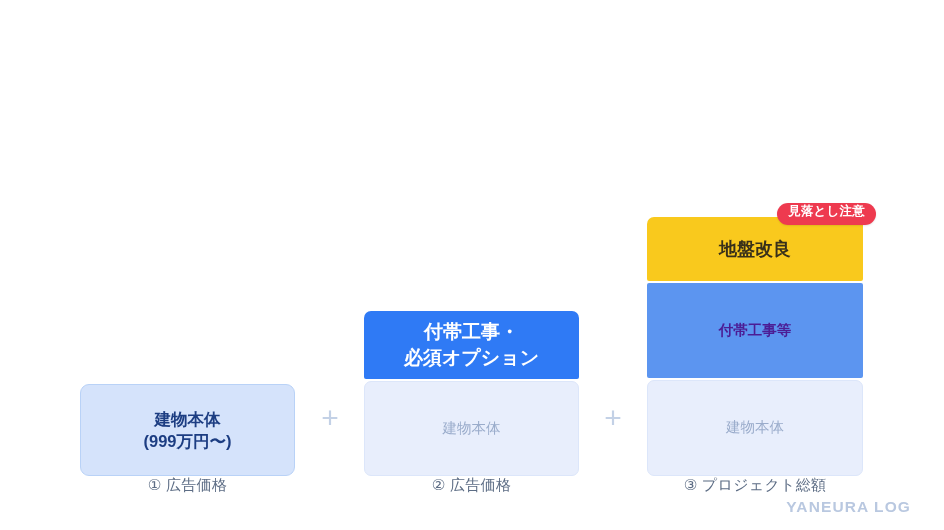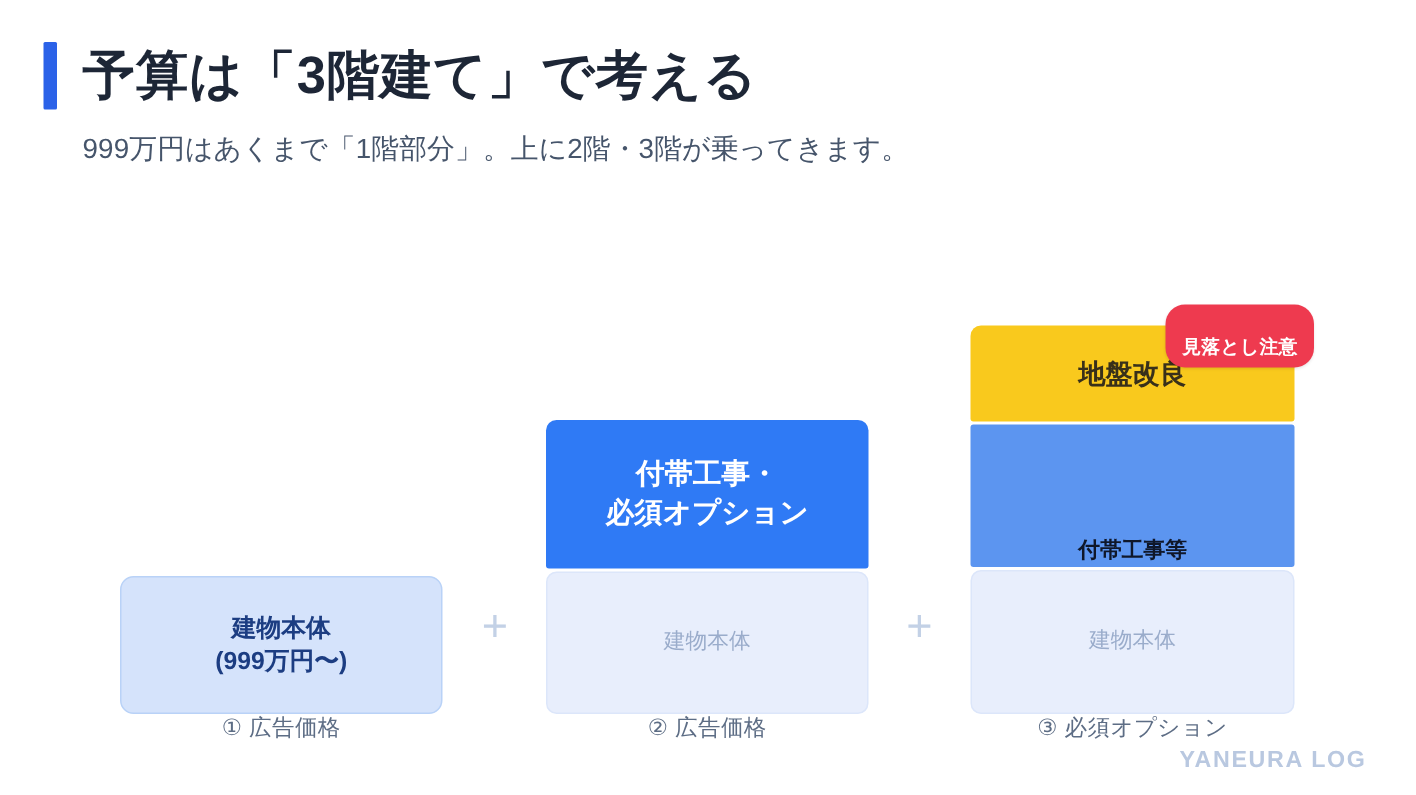--- a/index.html
+++ b/index.html
@@ -122,24 +122,23 @@
   .layer-mid-strong {
     background: #2f7af5;
     border-radius: 7px 7px 2px 2px;
     color: #ffffff;
     font-size: 19px;
     font-weight: 700;
   }
   .layer-mid-soft {
     background: #5c95f0;
     border-radius: 2px;
-    color: #0f172a;
+    color: #4c1d95;
     font-size: 14.5px;
     font-weight: 700;
-    justify-content: flex-end;
   }
   .layer-top-warn {
     background: #f9c91d;
     border-radius: 7px 7px 2px 2px;
     color: #38301a;
     font-size: 18px;
     font-weight: 700;
   }
 
   .layer-line { display: block; }
@@ -147,21 +146,21 @@
   
   .warn-badge {
     position: absolute;
     right: -13px;
     top: -14px;
     background: #ee3a4f;
     color: #ffffff;
     font-size: 12.5px;
     font-weight: 700;
     letter-spacing: 0.2px;
-    padding: 20px 11px 5px;
+    padding: 0 11px 5px;
     border-radius: 13px;
     white-space: nowrap;
     box-shadow: 0 1px 2px rgba(0,0,0,0.10);
   }
 
   
   .col-caption {
     text-align: center;
     font-size: 15px;
     font-weight: 400;
@@ -196,45 +195,38 @@
     color: #b9c8e0;
     white-space: nowrap;
     margin-top: 11px;
   }
 </style>
 </head>
 <body>
 
 <div class="slide">
 
-  <div class="header">
-    <div class="title-row">
-      <div class="accent-bar"></div>
-      <div class="page-title">予算は「3階建て」で考える</div>
-    </div>
-    <div class="page-subtitle">999万円はあくまで「1階部分」。上に2階・3階が乗ってきます。</div>
-  </div>
 
   <div class="diagram">
 
     <div class="col col-1">
       <div class="stack">
         <div class="layer layer-base-solo" style="height:92px;">
           <span class="layer-line">建物本体</span>
           <span class="layer-line">(999万円〜)</span>
         </div>
       </div>
       <div class="col-caption">① 広告価格</div>
     </div>
 
     <div class="plus plus-1">+</div>
 
     <div class="col col-2">
       <div class="stack">
-        <div class="layer layer-mid-strong" style="height:99px;">
+        <div class="layer layer-mid-strong" style="height:68px;">
           <span class="layer-line">付帯工事・</span>
           <span class="layer-line">必須オプション</span>
         </div>
         <div class="layer layer-base" style="height:95px;">
           <span class="layer-line">建物本体</span>
         </div>
       </div>
       <div class="col-caption">② 広告価格</div>
     </div>
 
@@ -246,20 +238,20 @@
           <span class="warn-badge">見落とし注意</span>
           <span class="layer-line">地盤改良</span>
         </div>
         <div class="layer layer-mid-soft" style="height:95px;">
           <span class="layer-line">付帯工事等</span>
         </div>
         <div class="layer layer-base" style="height:96px;">
           <span class="layer-line">建物本体</span>
         </div>
       </div>
-      <div class="col-caption">③ 必須オプション</div>
+      <div class="col-caption">③ プロジェクト総額</div>
     </div>
 
   </div>
 
   <div class="watermark">YANEURA LOG</div>
 
 </div>
 
 </body></html>

